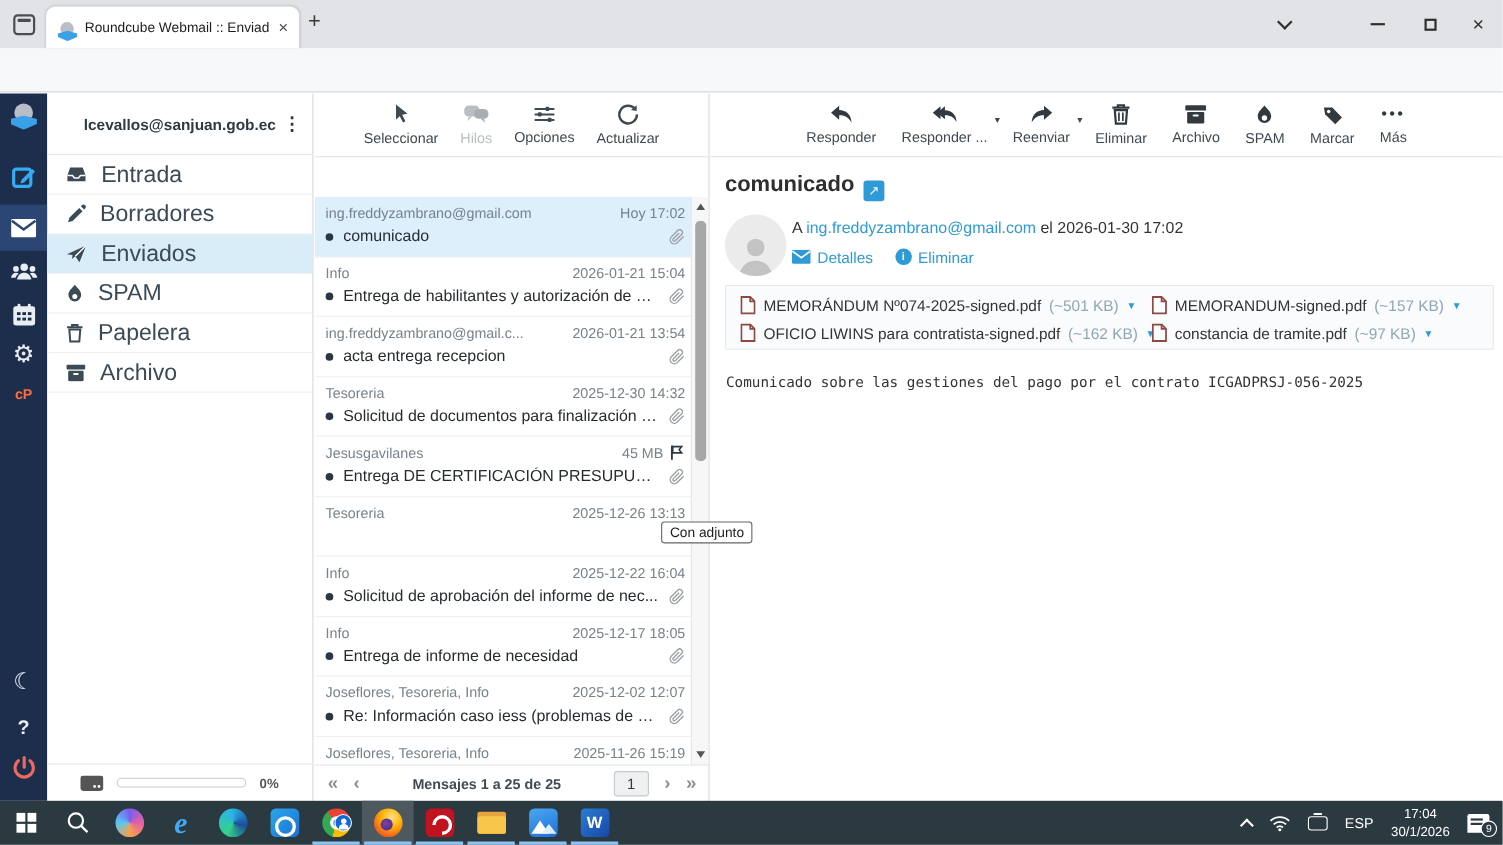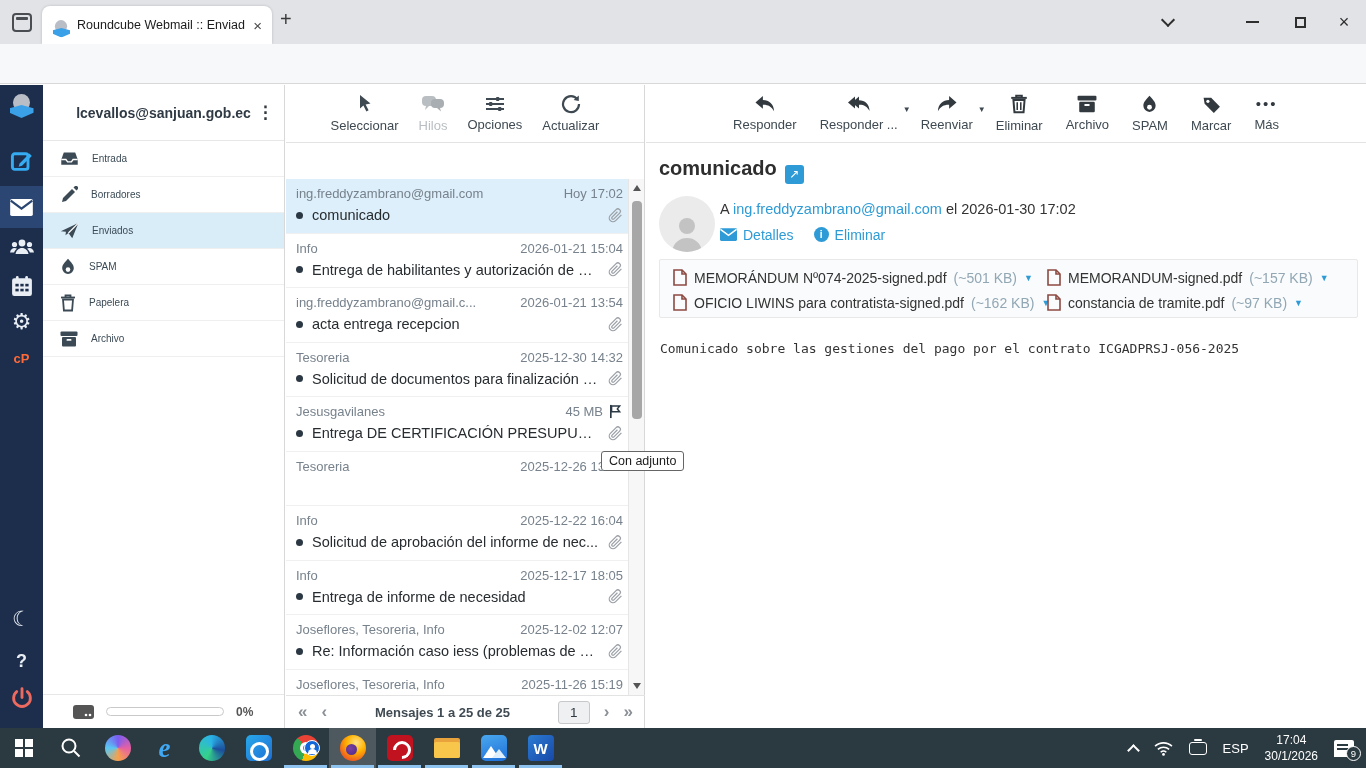--- a/index.html
+++ b/index.html
@@ -47,21 +47,21 @@
   .logo-glyph { position:relative; width:26px; height:26px; }
   .logo-glyph .sph { position:absolute; left:4px; top:1px; width:17px; height:17px; border-radius:50%; background:#b9bec6; }
   .logo-glyph .base { position:absolute; left:1px; top:12px; width:24px; height:13px; background:#3aa0e8; clip-path:polygon(0 25%,50% 0,100% 25%,100% 60%,50% 100%,0 60%); }
 
   
   #folders { position:absolute; left:43px; top:0; width:242px; height:643px; background:#fff; border-right:1px solid #d8d8d8; }
   #acct-hdr { height:56px; display:flex; align-items:center; justify-content:center; position:relative; border-bottom:1px solid #e7e7e7; }
   #acct-hdr .email { font-size:14px; font-weight:bold; color:#2f3a44; }
   #acct-hdr .kebab { position:absolute; right:10px; font-size:17px; color:#32383d; font-weight:bold; }
   .folder { height:36px; display:flex; align-items:center; gap:13px; padding-left:17px; border-bottom:1px solid #efefef; color:#3b4a55; }
-  .folder .flabel { font-size:10px; }
+  .folder .flabel { font-size:21px; }
   .folder.sel { background:#d9edf9; }
 
   #quota { position:absolute; left:0; bottom:0; width:241px; height:34px; border-top:1px solid #e7e7e7; display:flex; align-items:center; gap:12px; padding-left:30px; }
   #quota-bar { width:118px; height:9px; border:1.5px solid #c9c9c9; border-radius:5px; background:#fff; }
   #quota .pct { font-size:12px; font-weight:bold; color:#555; }
 
   
   #listcol { position:absolute; left:286px; top:0; width:359px; height:643px; border-right:1px solid #d8d8d8; }
   .tbar { height:58px; border-bottom:1px solid #e3e3e3; display:flex; align-items:center; justify-content:center; gap:20px; }
   .tbtn { display:flex; flex-direction:column; align-items:center; gap:4px; color:#3e4951; position:relative; }
@@ -111,21 +111,21 @@
   #attachbox { position:absolute; left:13px; top:174px; width:699px; height:59px; background:#fafbfc; border:1px solid #e8e8e8; border-radius:2px; padding:9px 13px; display:grid; grid-template-columns:374px auto; row-gap:8px; }
   .attach { display:flex; align-items:center; gap:7px; }
   .attach .aname { font-size:14px; color:#333; white-space:nowrap; }
   .attach .asize { font-size:14px; color:#91a7b4; white-space:nowrap; }
   .attach .acaret { font-size:9px; color:#2e9bd6; }
   .pdf-ic { flex:none; }
 
   #msg-body { position:absolute; left:14px; top:256px; font-family:"DejaVu Sans Mono",monospace; font-size:13px; color:#333; }
 
   
-  #tooltip { position:absolute; left:601px; top:451px; background:#fff; border:1px solid #666; border-radius:3px; padding:2px 7px; font-size:12.5px; color:#1c1c1c; z-index:50; white-space:nowrap; }
+  #tooltip { position:absolute; left:601px; top:474px; background:#fff; border:1px solid #666; border-radius:3px; padding:2px 7px; font-size:12.5px; color:#1c1c1c; z-index:50; white-space:nowrap; }
 
   
   #taskbar { position:absolute; left:0; top:728px; width:1366px; height:40px; background:#2b3940; display:flex; align-items:stretch; }
   .tkbtn { width:47px; display:flex; align-items:center; justify-content:center; position:relative; }
   .tkbtn.active { background:#4e585f; }
   .tkbtn .uline { position:absolute; bottom:0; left:2px; right:2px; height:3px; background:#8fc3ef; }
   .start-ic { display:grid; grid-template-columns:8px 8px; grid-template-rows:8px 8px; gap:2px; }
   .start-ic i { background:#fff; }
   .circle26 { width:26px; height:26px; border-radius:50%; }
   .copilot { background:conic-gradient(#7b5cf0,#e560a4,#f6a14b,#58c7f3,#7b5cf0); }

